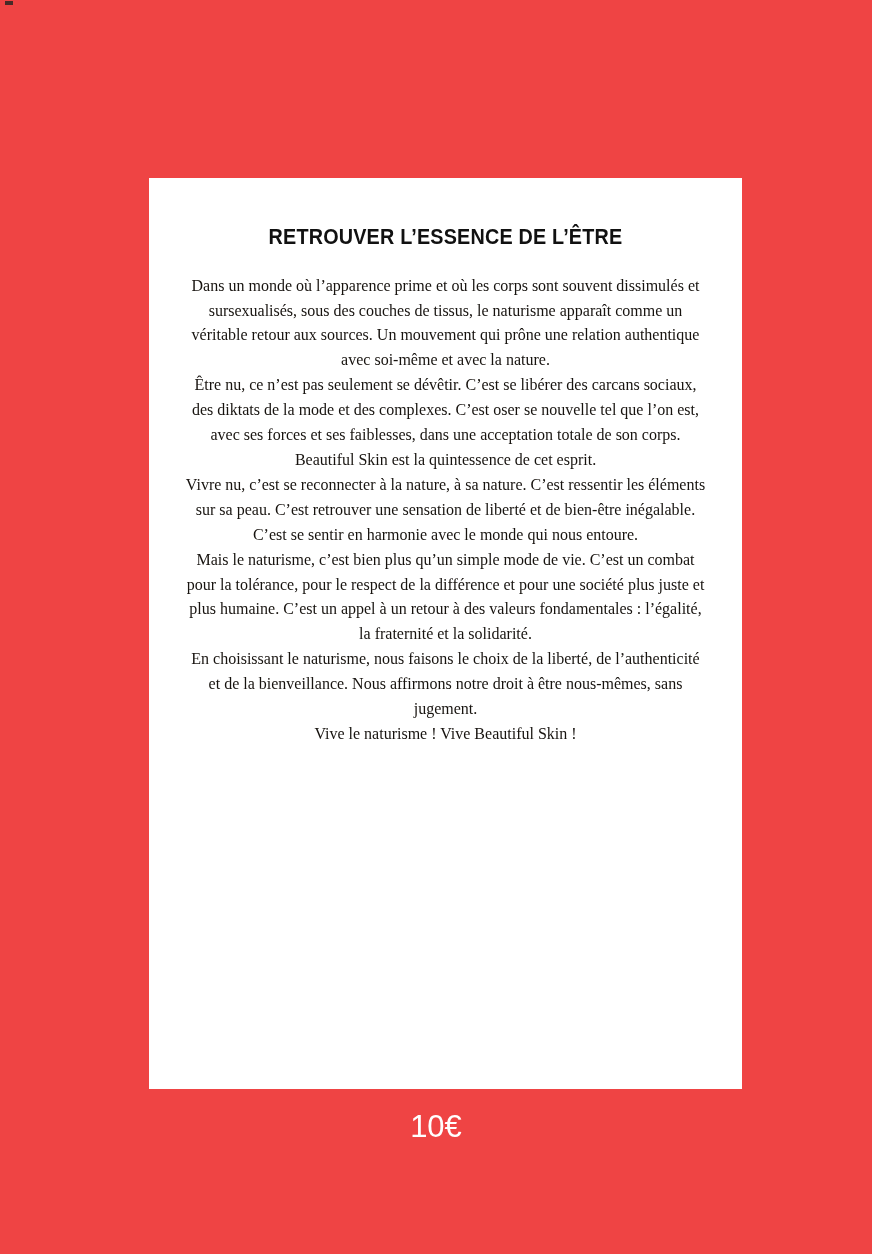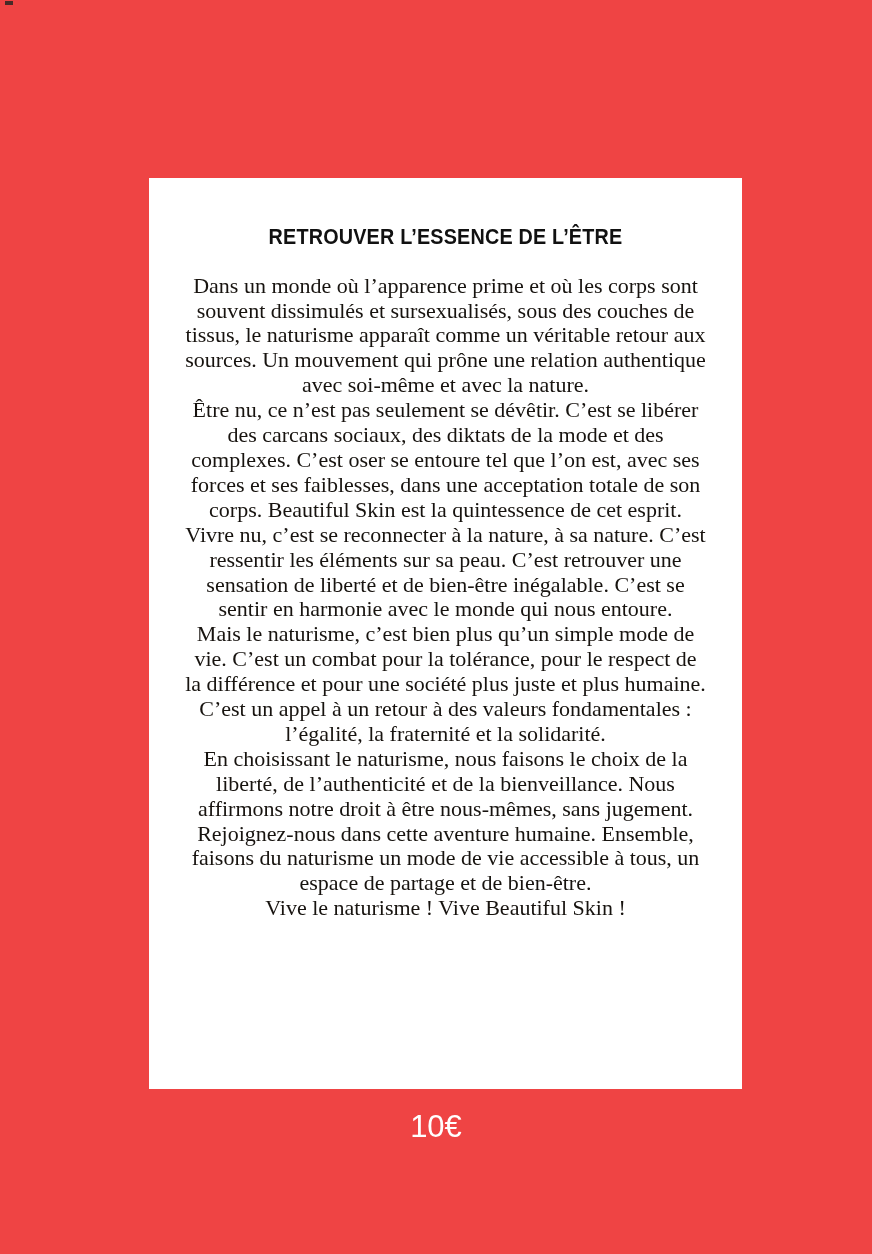--- a/index.html
+++ b/index.html
@@ -69,21 +69,21 @@
     transform: scaleX(0.92);
     transform-origin: center top;
     white-space: nowrap;
   }
 
   .body-text {
     margin: 0;
     padding-top: 24px;
     text-align: center;
     font-family: "Liberation Serif", serif;
-    font-size: 22px;
+    font-size: 16px;
     line-height: 24.9px;
     color: #17130f;
   }
 
   .body-text p {
     margin: 0;
     padding: 0;
   }
 
   .price {
@@ -105,25 +105,24 @@
 
   <div class="corner-mark"></div>
 
   <div class="card">
     <div class="card-inner">
 
       <h1 class="title">RETROUVER L’ESSENCE DE L’ÊTRE</h1>
 
       <div class="body-text">
         <p>Dans un monde où l’apparence prime et où les corps sont souvent dissimulés et sursexualisés, sous des couches de tissus, le naturisme apparaît comme un véritable retour aux sources. Un mouvement qui prône une relation authentique avec soi-même et avec la nature.</p>
-        <p>Être nu, ce n’est pas seulement se dévêtir. C’est se libérer des carcans sociaux, des diktats de la mode et des complexes. C’est oser se entoure tel que l’on est, avec ses forces et ses faiblesses, dans une acceptation totale de son corps. Beautiful Skin est la quintessence de cet esprit.</p>
+        <p>Être nu, ce n’est pas seulement se dévêtir. C’est se libérer des carcans sociaux, des diktats de la mode et des complexes. C’est oser se nouvelle tel que l’on est, avec ses forces et ses faiblesses, dans une acceptation totale de son corps. Beautiful Skin est la quintessence de cet esprit.</p>
         <p>Vivre nu, c’est se reconnecter à la nature, à sa nature. C’est ressentir les éléments sur sa peau. C’est retrouver une sensation de liberté et de bien-être inégalable. C’est se sentir en harmonie avec le monde qui nous entoure.</p>
         <p>Mais le naturisme, c’est bien plus qu’un simple mode de vie. C’est un combat pour la tolérance, pour le respect de la différence et pour une société plus juste et plus humaine. C’est un appel à un retour à des valeurs fondamentales : l’égalité, la fraternité et la solidarité.</p>
         <p>En choisissant le naturisme, nous faisons le choix de la liberté, de l’authenticité et de la bienveillance. Nous affirmons notre droit à être nous-mêmes, sans jugement.</p>
-        <p>Rejoignez-nous dans cette aventure humaine. Ensemble, faisons du naturisme un mode de vie accessible à tous, un espace de partage et de bien-être.</p>
         <p>Vive le naturisme ! Vive Beautiful Skin !</p>
       </div>
 
     </div>
   </div>
 
   <div class="price">10€</div>
 
 </div>
 

